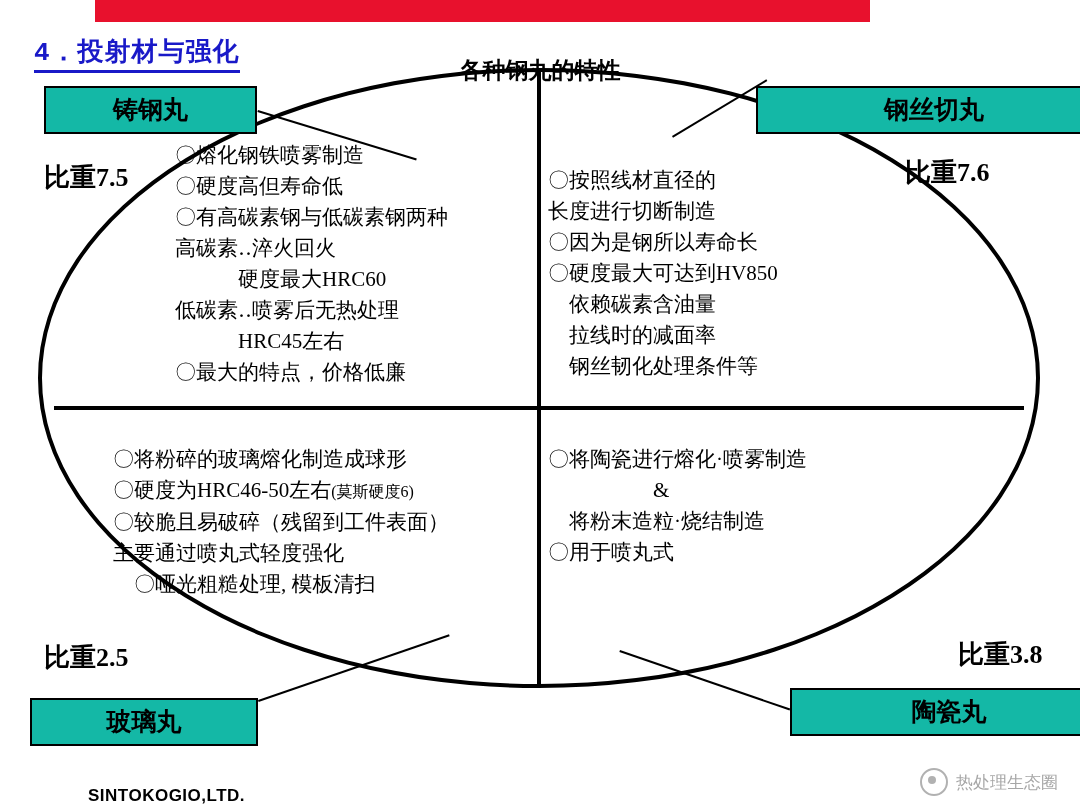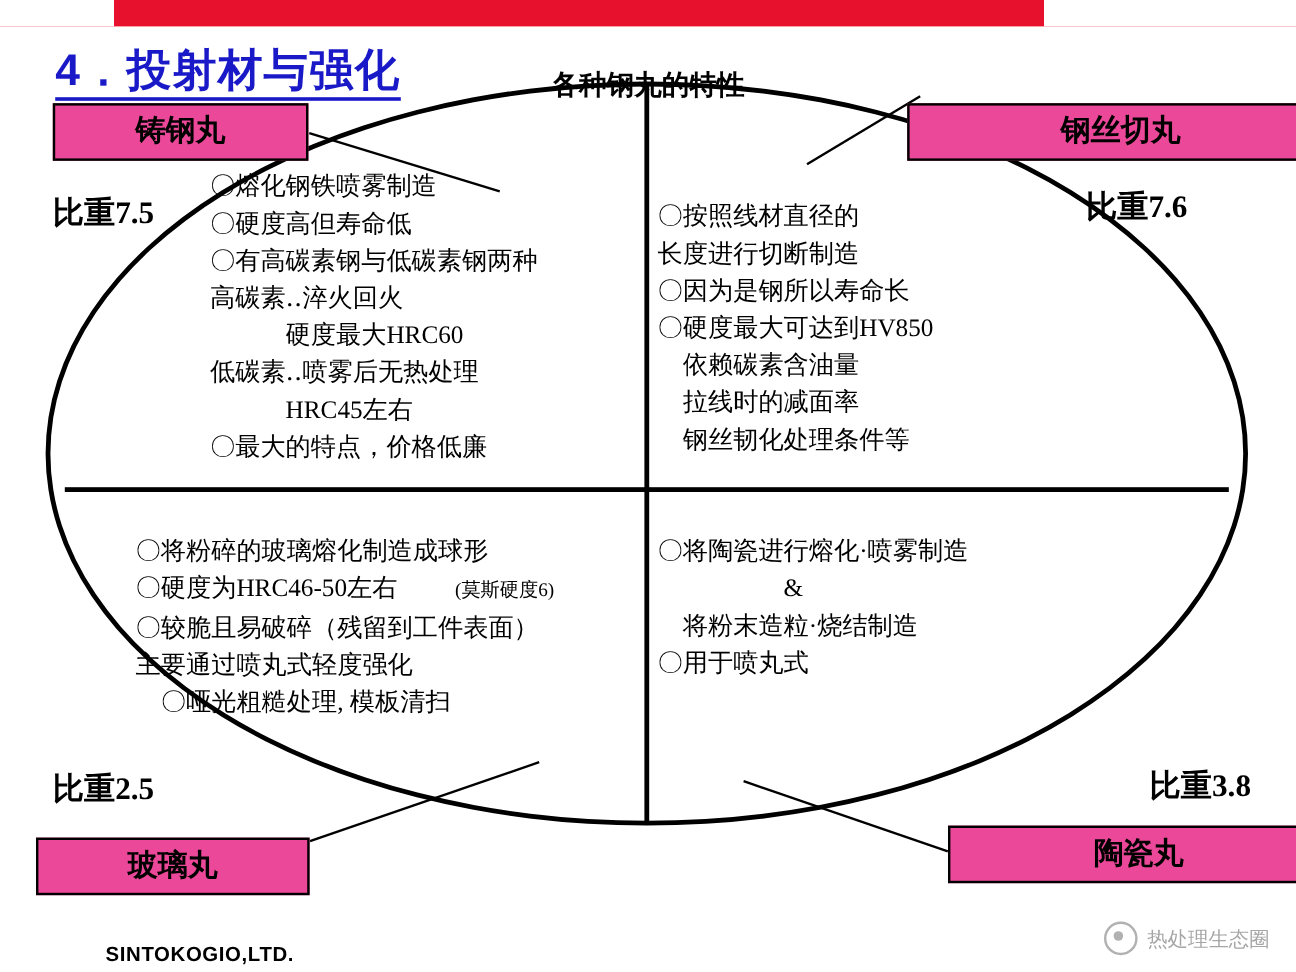--- a/index.html
+++ b/index.html
@@ -37,27 +37,27 @@
   }
   .top-bar-white2 {
     position: absolute;
     left: 870px; top: 0;
     width: 210px;
     height: 22px;
     background: #ffffff;
   }
   .slide-title {
     position: absolute;
-    left: 46px;
+    left: 34px;
     top: 34px;
-    font-size: 37px;
+    font-size: 26px;
     font-weight: bold;
     color: #1919c8;
     letter-spacing: 1px;
-    font-family: Liberation Sans, sans-serif;
+    font-family: Liberation Mono, monospace;
   }
   .slide-title .underline {
     border-bottom: 3px solid #1919c8;
     padding-bottom: 2px;
   }
   .chart-title {
     position: absolute;
     left: 0; right: 0;
     top: 55px;
     text-align: center;
@@ -89,21 +89,21 @@
     left: 54px;
     top: 406px;
     width: 970px;
     height: 4px;
     background: #000;
   }
   
   .label-box {
     position: absolute;
     border: 2px solid #000;
-    background: #ec4899;
+    background: #14b8a6;
     font-size: 25px;
     font-weight: bold;
     text-align: center;
     line-height: 44px;
     box-sizing: border-box;
   }
   #box-cast   { left: 44px;  top: 86px;  width: 213px; height: 48px; }
   #box-wire   { left: 756px; top: 86px;  width: 356px; height: 48px; }
   #box-glass  { left: 30px;  top: 698px; width: 228px; height: 48px; }
   #box-ceram  { left: 790px; top: 688px; width: 318px; height: 48px; }
@@ -131,21 +131,21 @@
     font-size: 21px;
     line-height: 31px;
     color: #000;
     white-space: pre;
   }
   #quad-tl { left: 175px; top: 140px; }
   #quad-tr { left: 548px; top: 165px; }
   #quad-bl { left: 113px; top: 444px; }
   #quad-br { left: 548px; top: 444px; }
   .quad .ln { display: block; }
-  .small { font-size: 16px; margin-left: 48px; }
+  .small { font-size: 16px; }
   
   .footer-logo {
     position: absolute;
     left: 88px;
     top: 786px;
     font-family: "Liberation Sans", sans-serif;
     font-size: 17px;
     font-weight: bold;
     letter-spacing: 0.5px;
     color: #000;

